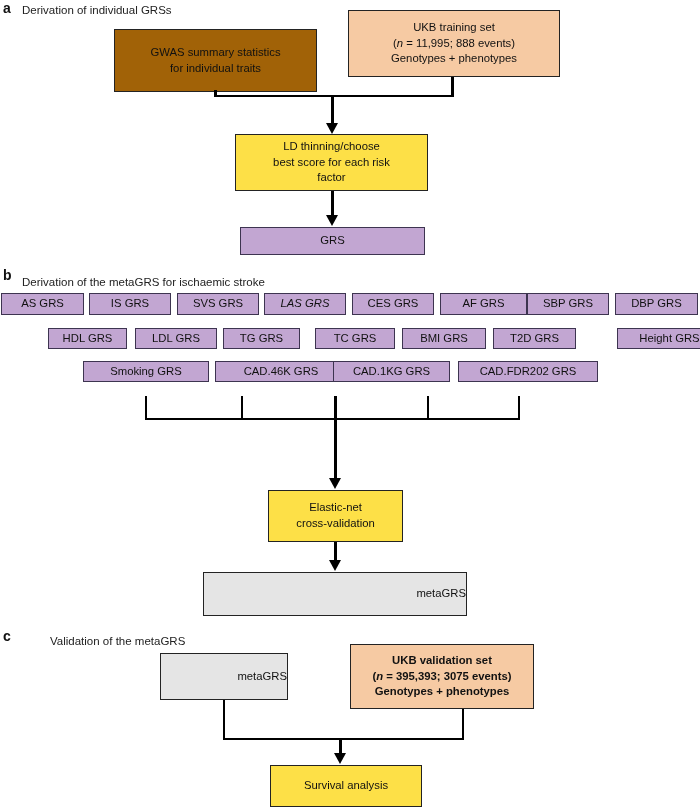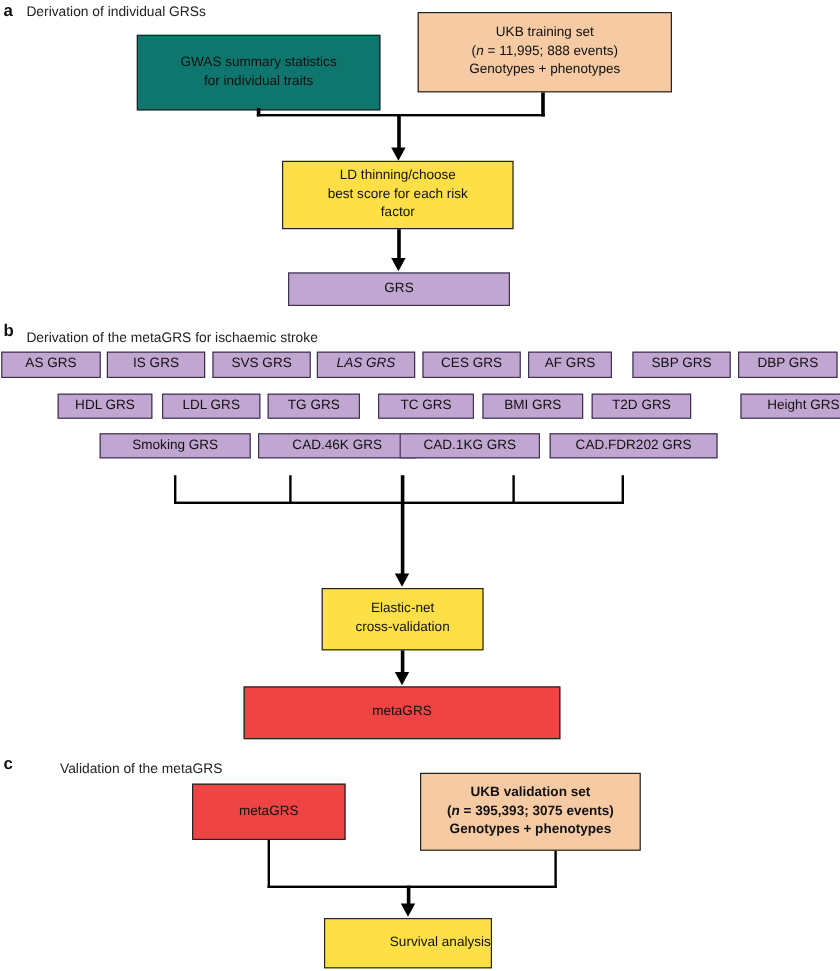--- a/index.html
+++ b/index.html
@@ -7,25 +7,25 @@
     position:relative; width:700px; height:809px; background:#ffffff;
     font-family:"Liberation Sans", sans-serif; color:#1a1a1a; overflow:hidden;
   }
   .sec-label { position:absolute; font-size:14px; font-weight:bold; color:#111; }
   .sec-title { position:absolute; font-size:11.5px; color:#222; }
   .box {
     position:absolute; box-sizing:border-box;
     display:flex; flex-direction:column; align-items:center; justify-content:center;
     text-align:center; font-size:11.3px; line-height:1.38; color:#111;
   }
-  .green  { background:#0f766e; border:1.6px solid #232323;align-items:center; }
+  .green  { background:#a16207; border:1.6px solid #232323;align-items:center; }
   .orange { background:#f6caa3; border:1.6px solid #232323; }
   .white  { background:#fde047; border:1.6px solid #232323; }
   .purple { background:#c2a6d2; border:1.7px solid #3d3450; }
-  .blue   { background:#ef4444; border:1.8px solid #232323; }
+  .blue   { background:#e5e5e5; border:1.8px solid #232323;align-items:flex-end; }
   .vline { position:absolute; width:2.5px; background:#000; }
   .hline { position:absolute; height:2.5px; background:#000; }
   .aline { position:absolute; width:3px; background:#000; }
   .ahead {
     position:absolute; width:0; height:0;
     border-left:6.5px solid transparent; border-right:6.5px solid transparent;
     border-top:11px solid #000;
   }
   .formula { font-size:11.3px; }
   sub { font-size:8px; }
@@ -80,21 +80,21 @@
     </div>
   <div class="box purple" style="left:177px; top:293px; width:82px; height:22px;">
       <div>SVS GRS</div>
     </div>
   <div class="box purple" style="left:264px; top:293px; width:82px; height:22px;font-style:italic;">
       <div>LAS GRS</div>
     </div>
   <div class="box purple" style="left:352px; top:293px; width:82px; height:22px;">
       <div>CES GRS</div>
     </div>
-  <div class="box purple" style="left:440px; top:293px; width:70px; height:22px;">
+  <div class="box purple" style="left:440px; top:293px; width:87px; height:22px;">
       <div>AF GRS</div>
     </div>
   <div class="box purple" style="left:527px; top:293px; width:82px; height:22px;">
       <div>SBP GRS</div>
     </div>
   <div class="box purple" style="left:615px; top:293px; width:83px; height:22px;">
       <div>DBP GRS</div>
     </div>
 
   <div class="box purple" style="left:48px;  top:328px; width:79px;  height:21px;">
@@ -164,17 +164,17 @@
     <div><span>(</span><i>n</i><span> = 395,393; 3075 events)</span></div>
     <div>Genotypes + phenotypes</div>
   </div>
 
   <div class="vline" style="left:222.5px; top:700px; height:40px;"></div>
   <div class="vline" style="left:461.5px; top:709px; height:31px;"></div>
   <div class="hline" style="left:222.5px; top:737.5px; width:241.5px;"></div>
   <div class="aline" style="left:338.5px; top:738px; height:16px;"></div>
   <div class="ahead" style="left:333.5px; top:753px;"></div>
 
-  <div class="box white" style="left:270px; top:765px; width:140px; height:42px;align-items:flex-end;">
+  <div class="box white" style="left:270px; top:765px; width:152px; height:42px;">
     <div>Survival analysis</div>
   </div>
 
 </div>
 
 </body></html>

